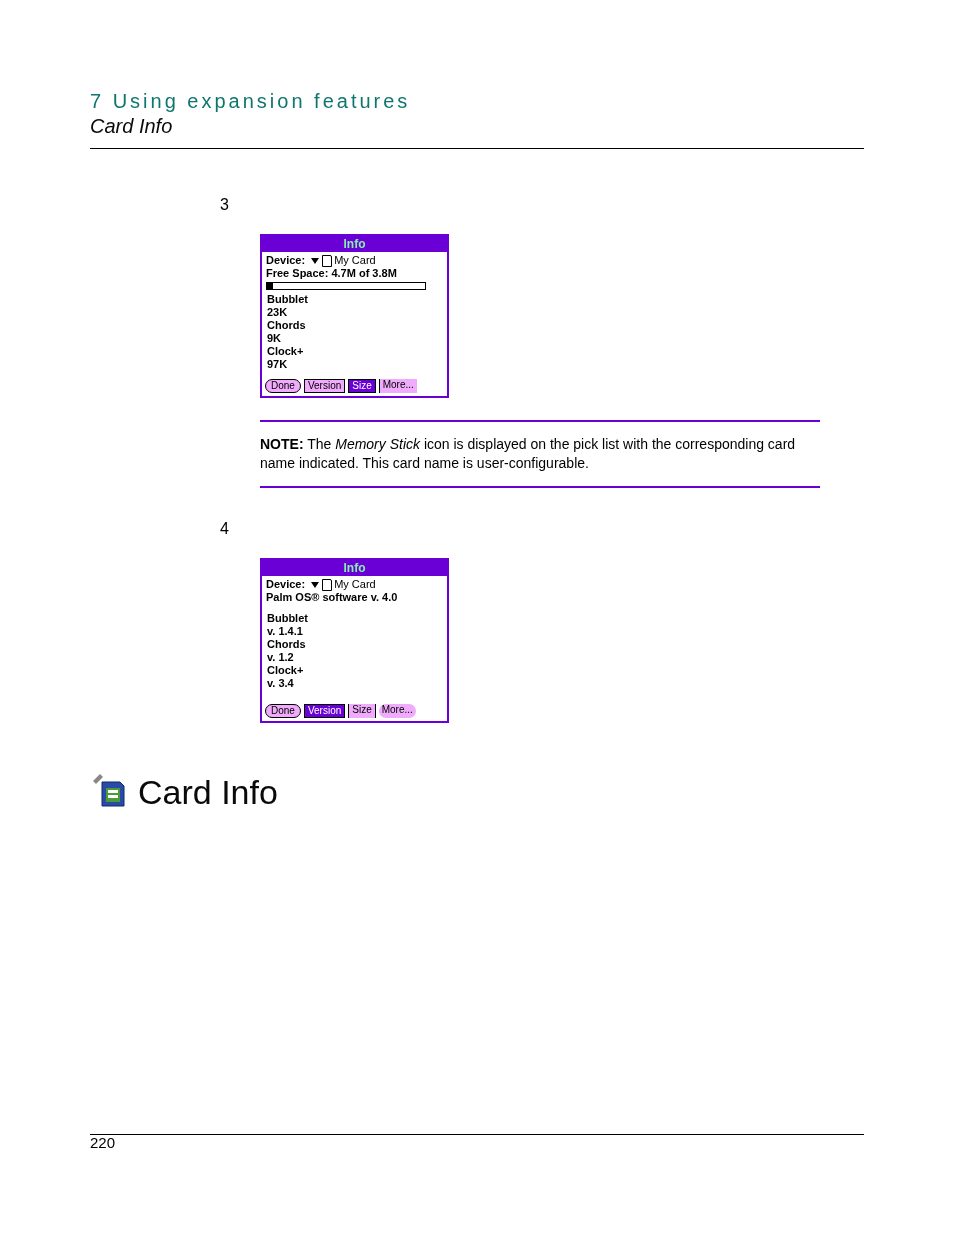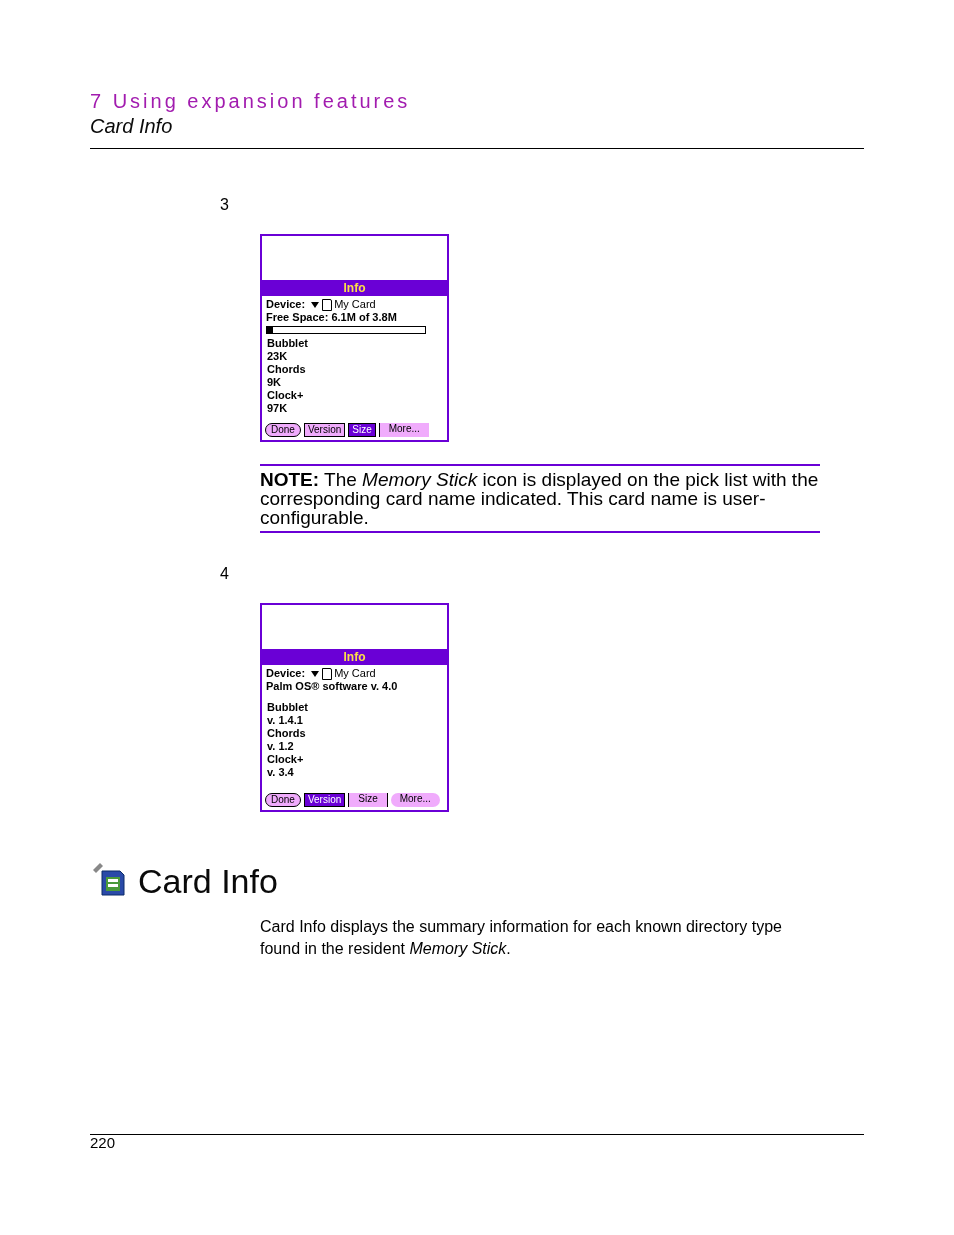--- a/index.html
+++ b/index.html
@@ -16,21 +16,21 @@
     position: relative;
     width: 954px;
     height: 1235px;
     box-sizing: border-box;
     padding: 90px 90px 60px 90px;
   }
   .running-head-chapter {
     font-size: 20px;
     letter-spacing: 3px;
     font-weight: 400;
-    color: #a21caf;
+    color: #0f766e;
   }
   .running-head-section {
     font-style: italic;
     font-size: 20px;
     margin-top: 2px;
     color: #0a0a0a;
   }
   .rule {
     border: 0;
     border-top: 1.5px solid #000;
@@ -59,26 +59,25 @@
     margin: 18px 0 22px 170px;
     width: 185px;
     border: 2px solid #6a00d6;
     background: #fff;
     font-family: "Tahoma", "Verdana", sans-serif;
     font-size: 11px;
     color: #000;
   }
   .palm-title {
     background: #6a00d6;
-    color: #fde047;
+    color: #86efac;
     text-align: center;
     font-weight: bold;
     padding: 1px 0;
     font-size: 12px;
-    margin-top: 44px;
   }
   .palm-body {
     padding: 2px 21px 4px 4px;
   }
   .palm-line {
     display: flex;
     align-items: center;
     font-weight: bold;
     font-size: 11px;
     line-height: 13px;
@@ -147,29 +146,29 @@
     padding: 0 3px;
   }
   .palm-btn.selected {
     background: #6a00d6;
     color: #fff;
     border-radius: 0;
     padding: 0 3px;
   }
   .palm-btn.plain {
     border: 0;
-    padding: 0 9px;
+    padding: 0 3px;
   }
   .note-box {
     margin: 8px 0 30px 170px;
     max-width: 560px;
     border-top: 2px solid #6a00d6;
     border-bottom: 2px solid #6a00d6;
-    padding: 4px 0;
-    font-size: 19px;
+    padding: 13px 0;
+    font-size: 14px;
     line-height: 19px;
   }
   .note-box strong { font-weight: bold; }
   .note-box i { font-style: italic; }
   .section-heading {
     display: flex;
     align-items: center;
     margin: 50px 0 15px 0;
   }
   .section-icon {
@@ -220,21 +219,21 @@
 
   <div class="palm">
     <div class="palm-title">Info</div>
     <div class="palm-body">
       <div class="palm-line">
         <span class="palm-device-label">Device:</span>
         <span class="palm-tri"></span>
         <span class="palm-card-icon"></span>
         <span style="font-weight:normal">My Card</span>
       </div>
-      <div class="palm-sub">Free Space: 6.1M of 3.8M</div>
+      <div class="palm-sub">Free Space: 4.7M of 3.8M</div>
       <div class="palm-progress">
         <div class="palm-progress-fill"></div>
       </div>
       <div class="palm-list">
         <div class="palm-row">
           <span>Bubblet</span>
           <span>23K</span>
         </div>
         <div class="palm-row">
           <span>Chords</span>
@@ -302,20 +301,17 @@
         <polygon points="12,8 30,8 34,12 34,32 12,32" fill="#2a4aa8" stroke="#0a2a68" stroke-width="1"></polygon>
         <rect x="16" y="14" width="14" height="14" fill="#4a9a3a"></rect>
         <rect x="18" y="16" width="10" height="3" fill="#fff"></rect>
         <rect x="18" y="21" width="10" height="3" fill="#fff"></rect>
         <path d="M6,10 L13,3 L10,0 L3,7 Z" fill="#888"></path>
       </svg>
     </div>
     <div class="section-title">Card Info</div>
   </div>
 
-  <div class="body-para">
-    <span>Card Info displays the summary information for each known directory type found in the resident </span><i>Memory Stick</i><span>.</span>
-  </div>
 
   <div class="page-num-rule"></div>
   <div class="page-num">220</div>
 
 </div>
 
 </body></html>

